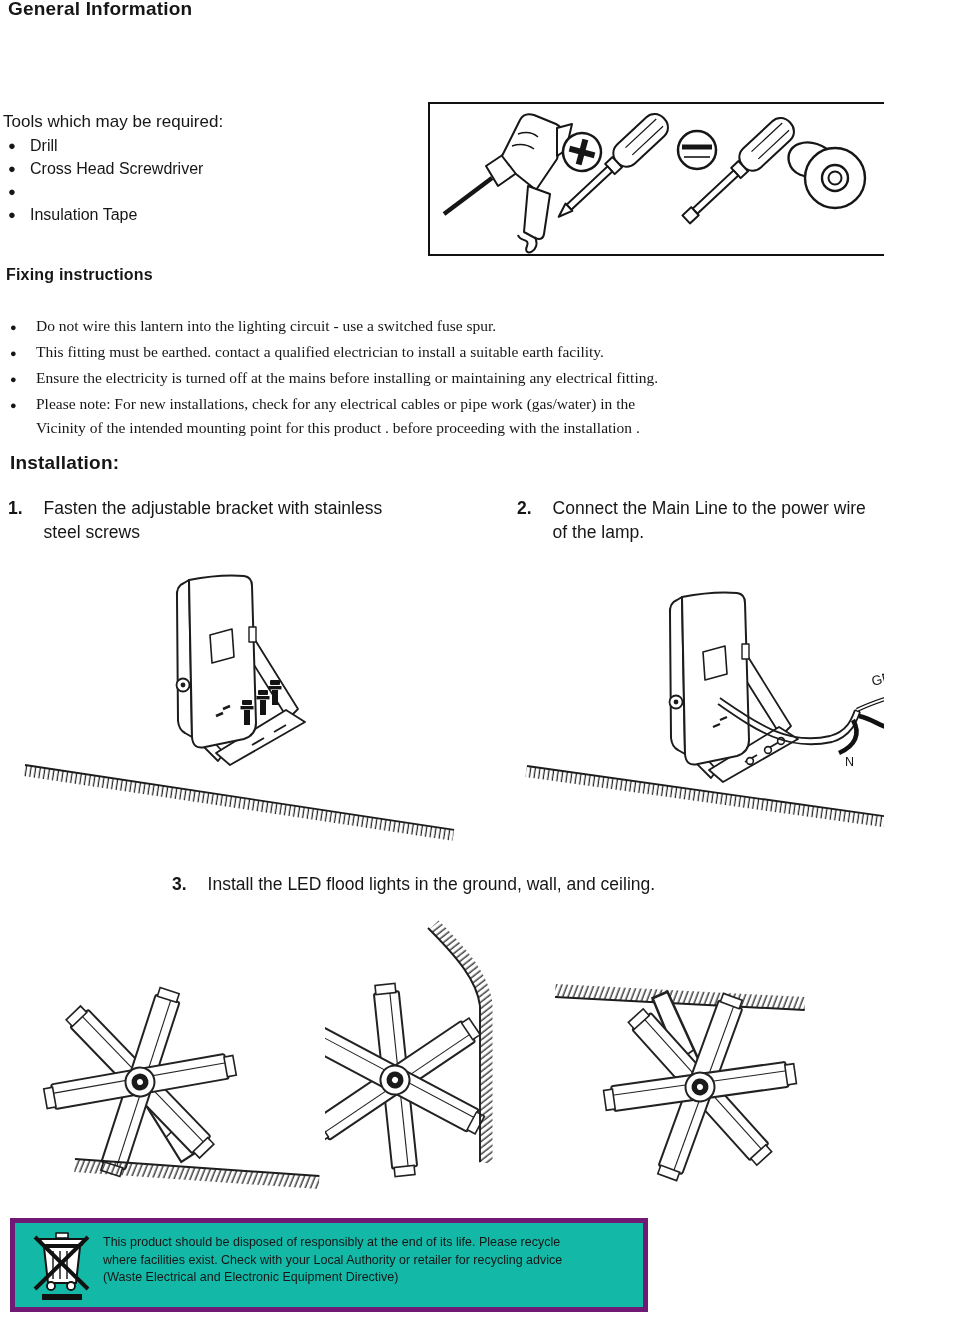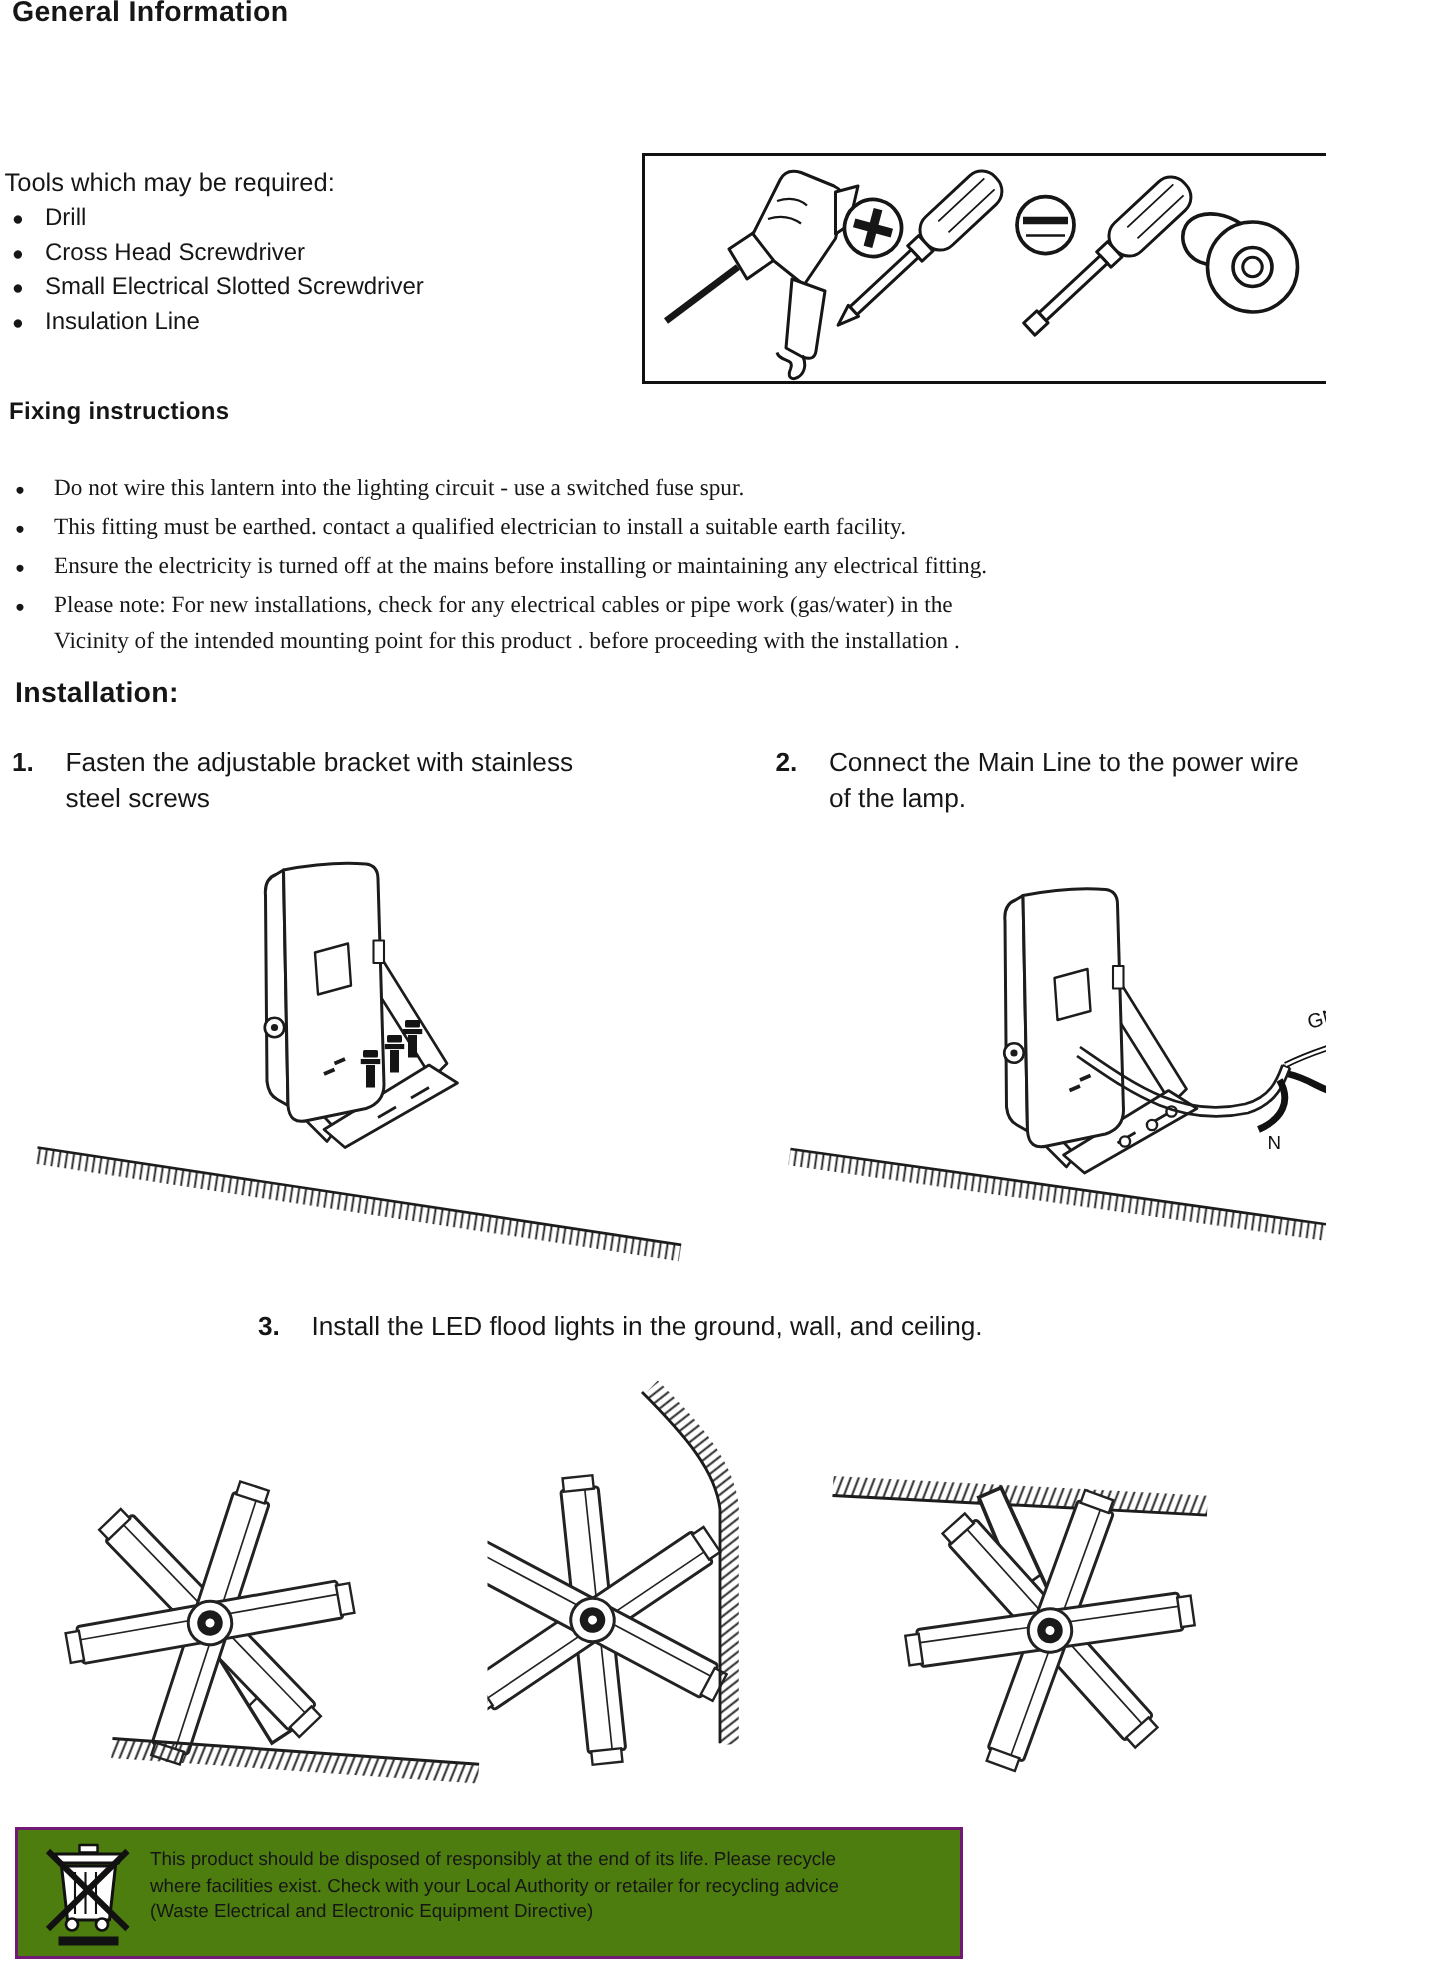--- a/index.html
+++ b/index.html
@@ -13,21 +13,21 @@
   .blist .row{display:flex;line-height:23px;}
   .blist .dot{width:22px;text-align:left;padding-left:8px;font-size:13px;}
   .fixlist{font-size:15.5px;}
   .fixlist .row{display:flex;line-height:24px;}
   .fixlist .dot{width:26px;padding-left:10px;font-size:11px;line-height:26px;}
   .fixlist .txt{white-space:pre-line;max-width:905px;font-family:Liberation Serif, serif;}
   .step{display:flex;font-size:17.5px;line-height:24px;}
   .step .num{font-weight:bold;}
   .step .txt{white-space:pre-line;margin-left:21px;}
   .toolbox{border:2px solid #111;background:#fff;}
-  .weeebox{border:2px solid #701a75;background:#4d7c0f;}
+  .weeebox{border:5px solid #701a75;background:#14b8a6;}
   .weee-text{font-size:12.5px;line-height:17.5px;white-space:pre-line;}
   svg{display:block;}
 </style>
 </head>
 <body>
 
 <div class="page">
 
   <svg width="0" height="0" style="position:absolute" aria-hidden="true">
     <defs>
@@ -89,25 +89,24 @@
     <div class="row">
       <span class="dot">●</span>
       <span>Drill</span>
     </div>
     <div class="row">
       <span class="dot">●</span>
       <span>Cross Head Screwdriver</span>
     </div>
     <div class="row">
       <span class="dot">●</span>
-      <span>Small Electrical Slotted Screwdriver</span>
-    </div>
-    <div class="row">
-      <span class="dot">●</span>
-      <span>Insulation Line</span>
+    </div>
+    <div class="row">
+      <span class="dot">●</span>
+      <span>Insulation Tape</span>
     </div>
   </div>
 
   <div class="abs toolbox" style="left:428px;top:102px;width:458px;height:150px;">
     <svg width="458" height="150" viewBox="0 0 458 150">
 
       <g fill="#fff" stroke="#161616" stroke-width="2" stroke-linejoin="round">
         <path d="M14 110 L62 74" fill="none" stroke-width="4.5"></path>
         <polygon points="56,62 74,50 88,68 68,82"></polygon>
         <path d="M72 52 L90 16 Q94 8 104 11 L126 20 Q134 24 132 33 L127 55 L106 86 L86 70 Z"></path>

